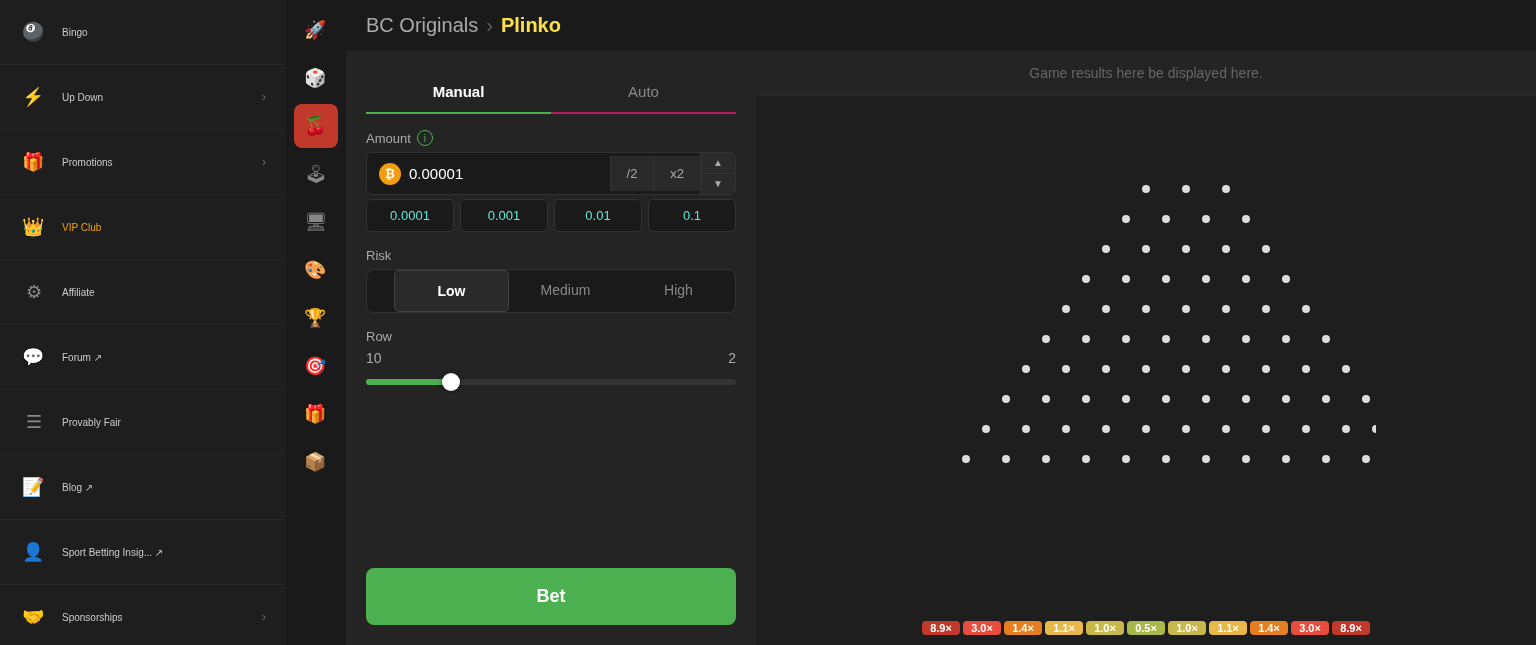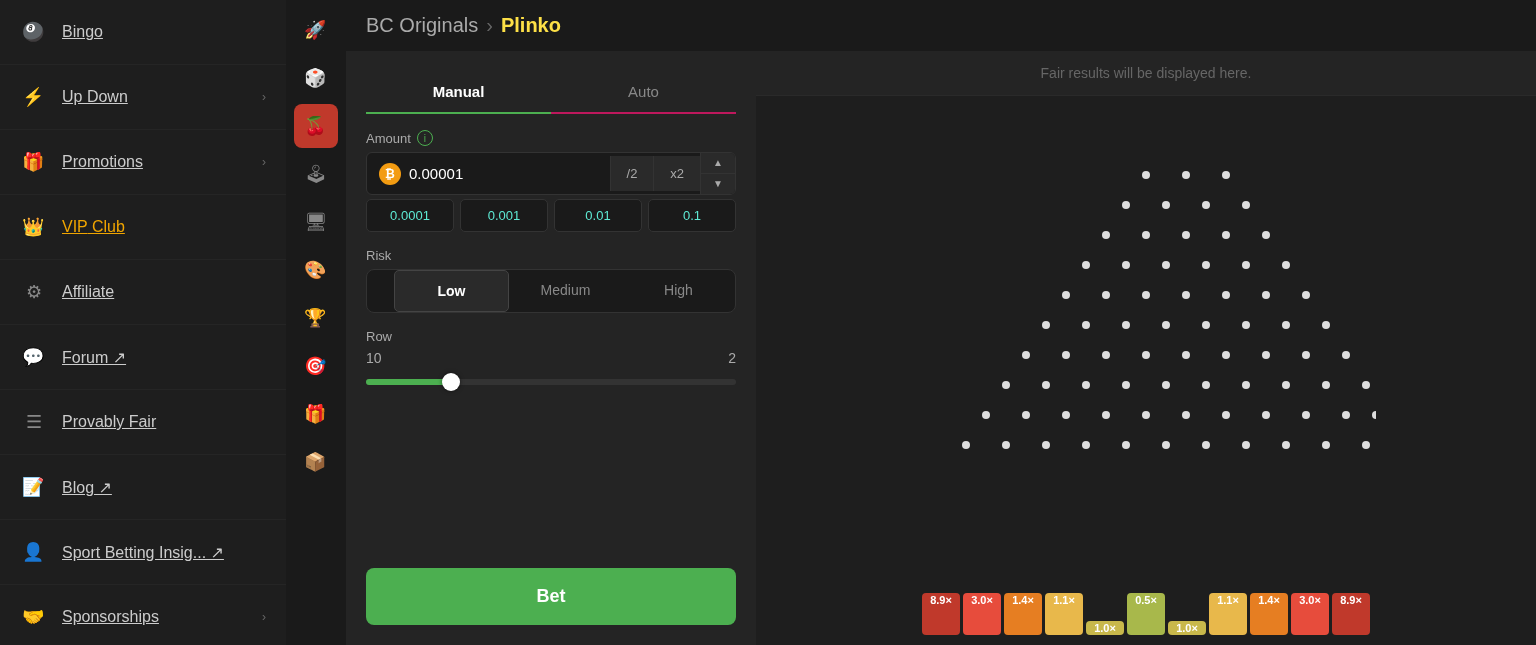--- a/index.html
+++ b/index.html
@@ -34,24 +34,23 @@
       height: 28px;
       display: flex;
       align-items: center;
       justify-content: center;
       margin-right: 14px;
       font-size: 18px;
       color: #888;
       flex-shrink: 0;
     }
     .sidebar-item .label {
-      font-size: 16px;
+      font-size: 10px;
       color: #ccc;
       flex: 1;
-      text-decoration: underline;
     }
     .sidebar-item .chevron {
       color: #666;
       font-size: 12px;
     }
     .sidebar-item.vip .label {
       color: #f0a500;
     }
     .sidebar-item.vip .label span { color: #ccc; }
 
@@ -364,21 +363,21 @@
       font-size: 11px;
       font-weight: 700;
       color: #fff;
       text-align: center;
       min-width: 38px;
     }
     .mult-high { background: #c0392b; }
     .mult-mid-high { background: #e74c3c; }
     .mult-mid { background: #e67e22; }
     .mult-low-mid { background: #e8b84b; }
-    .mult-low { background: #c8b84b; margin-top: 28px; }
+    .mult-low { background: #c8b84b; }
     .mult-center { background: #a8b84b; }
   </style>
 </head>
 <body>
 
 <nav class="sidebar">
 
   <div class="sidebar-item">
     <span class="icon">🎱</span>
     <span class="label">Bingo</span>
@@ -514,21 +513,21 @@
             <div class="slider-thumb"></div>
           </div>
         </div>
       </div>
 
       <div class="bet-button">Bet</div>
 
     </div>
 
     <div class="right-panel">
-      <div class="game-results-bar">Fair results will be displayed here.</div>
+      <div class="game-results-bar">Game results here be displayed here.</div>
 
       <div class="plinko-board">
         <svg width="460" height="370" viewBox="0 0 460 370">
 
           <circle cx="230" cy="20" r="4" fill="#ddd"></circle>
           <circle cx="270" cy="20" r="4" fill="#ddd"></circle>
           <circle cx="310" cy="20" r="4" fill="#ddd"></circle>
 
           <circle cx="210" cy="50" r="4" fill="#ddd"></circle>
           <circle cx="250" cy="50" r="4" fill="#ddd"></circle>

